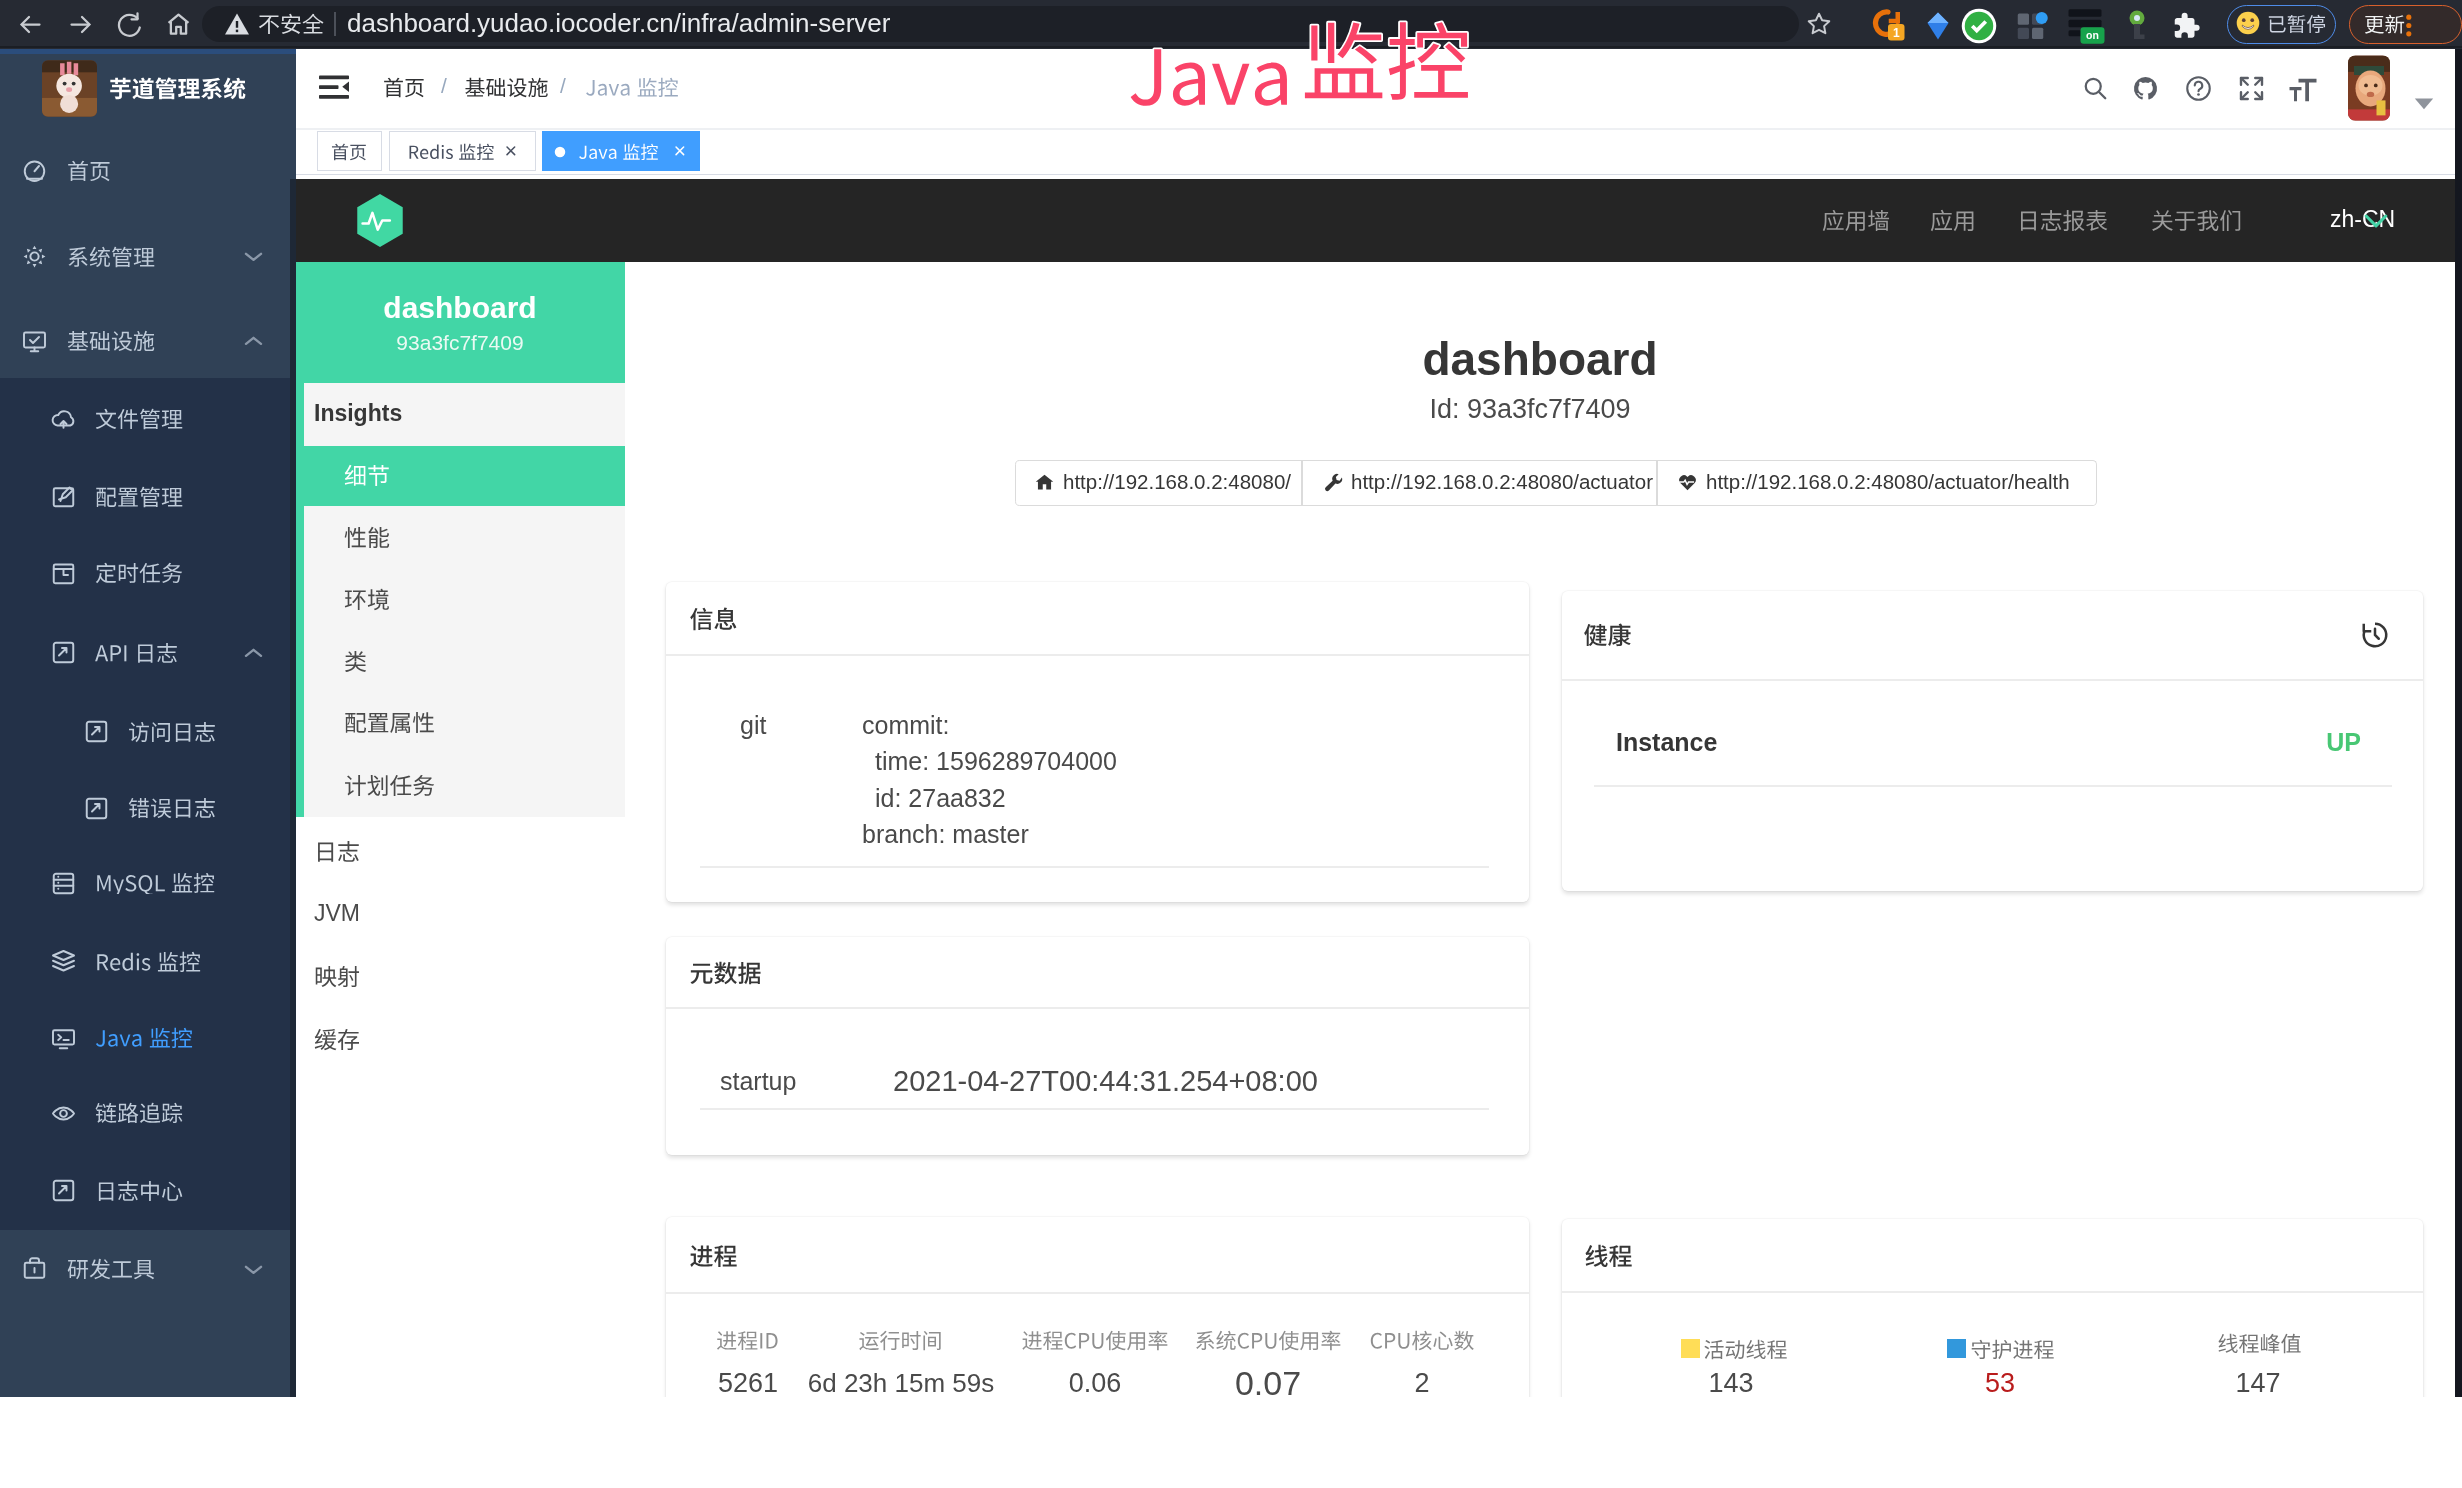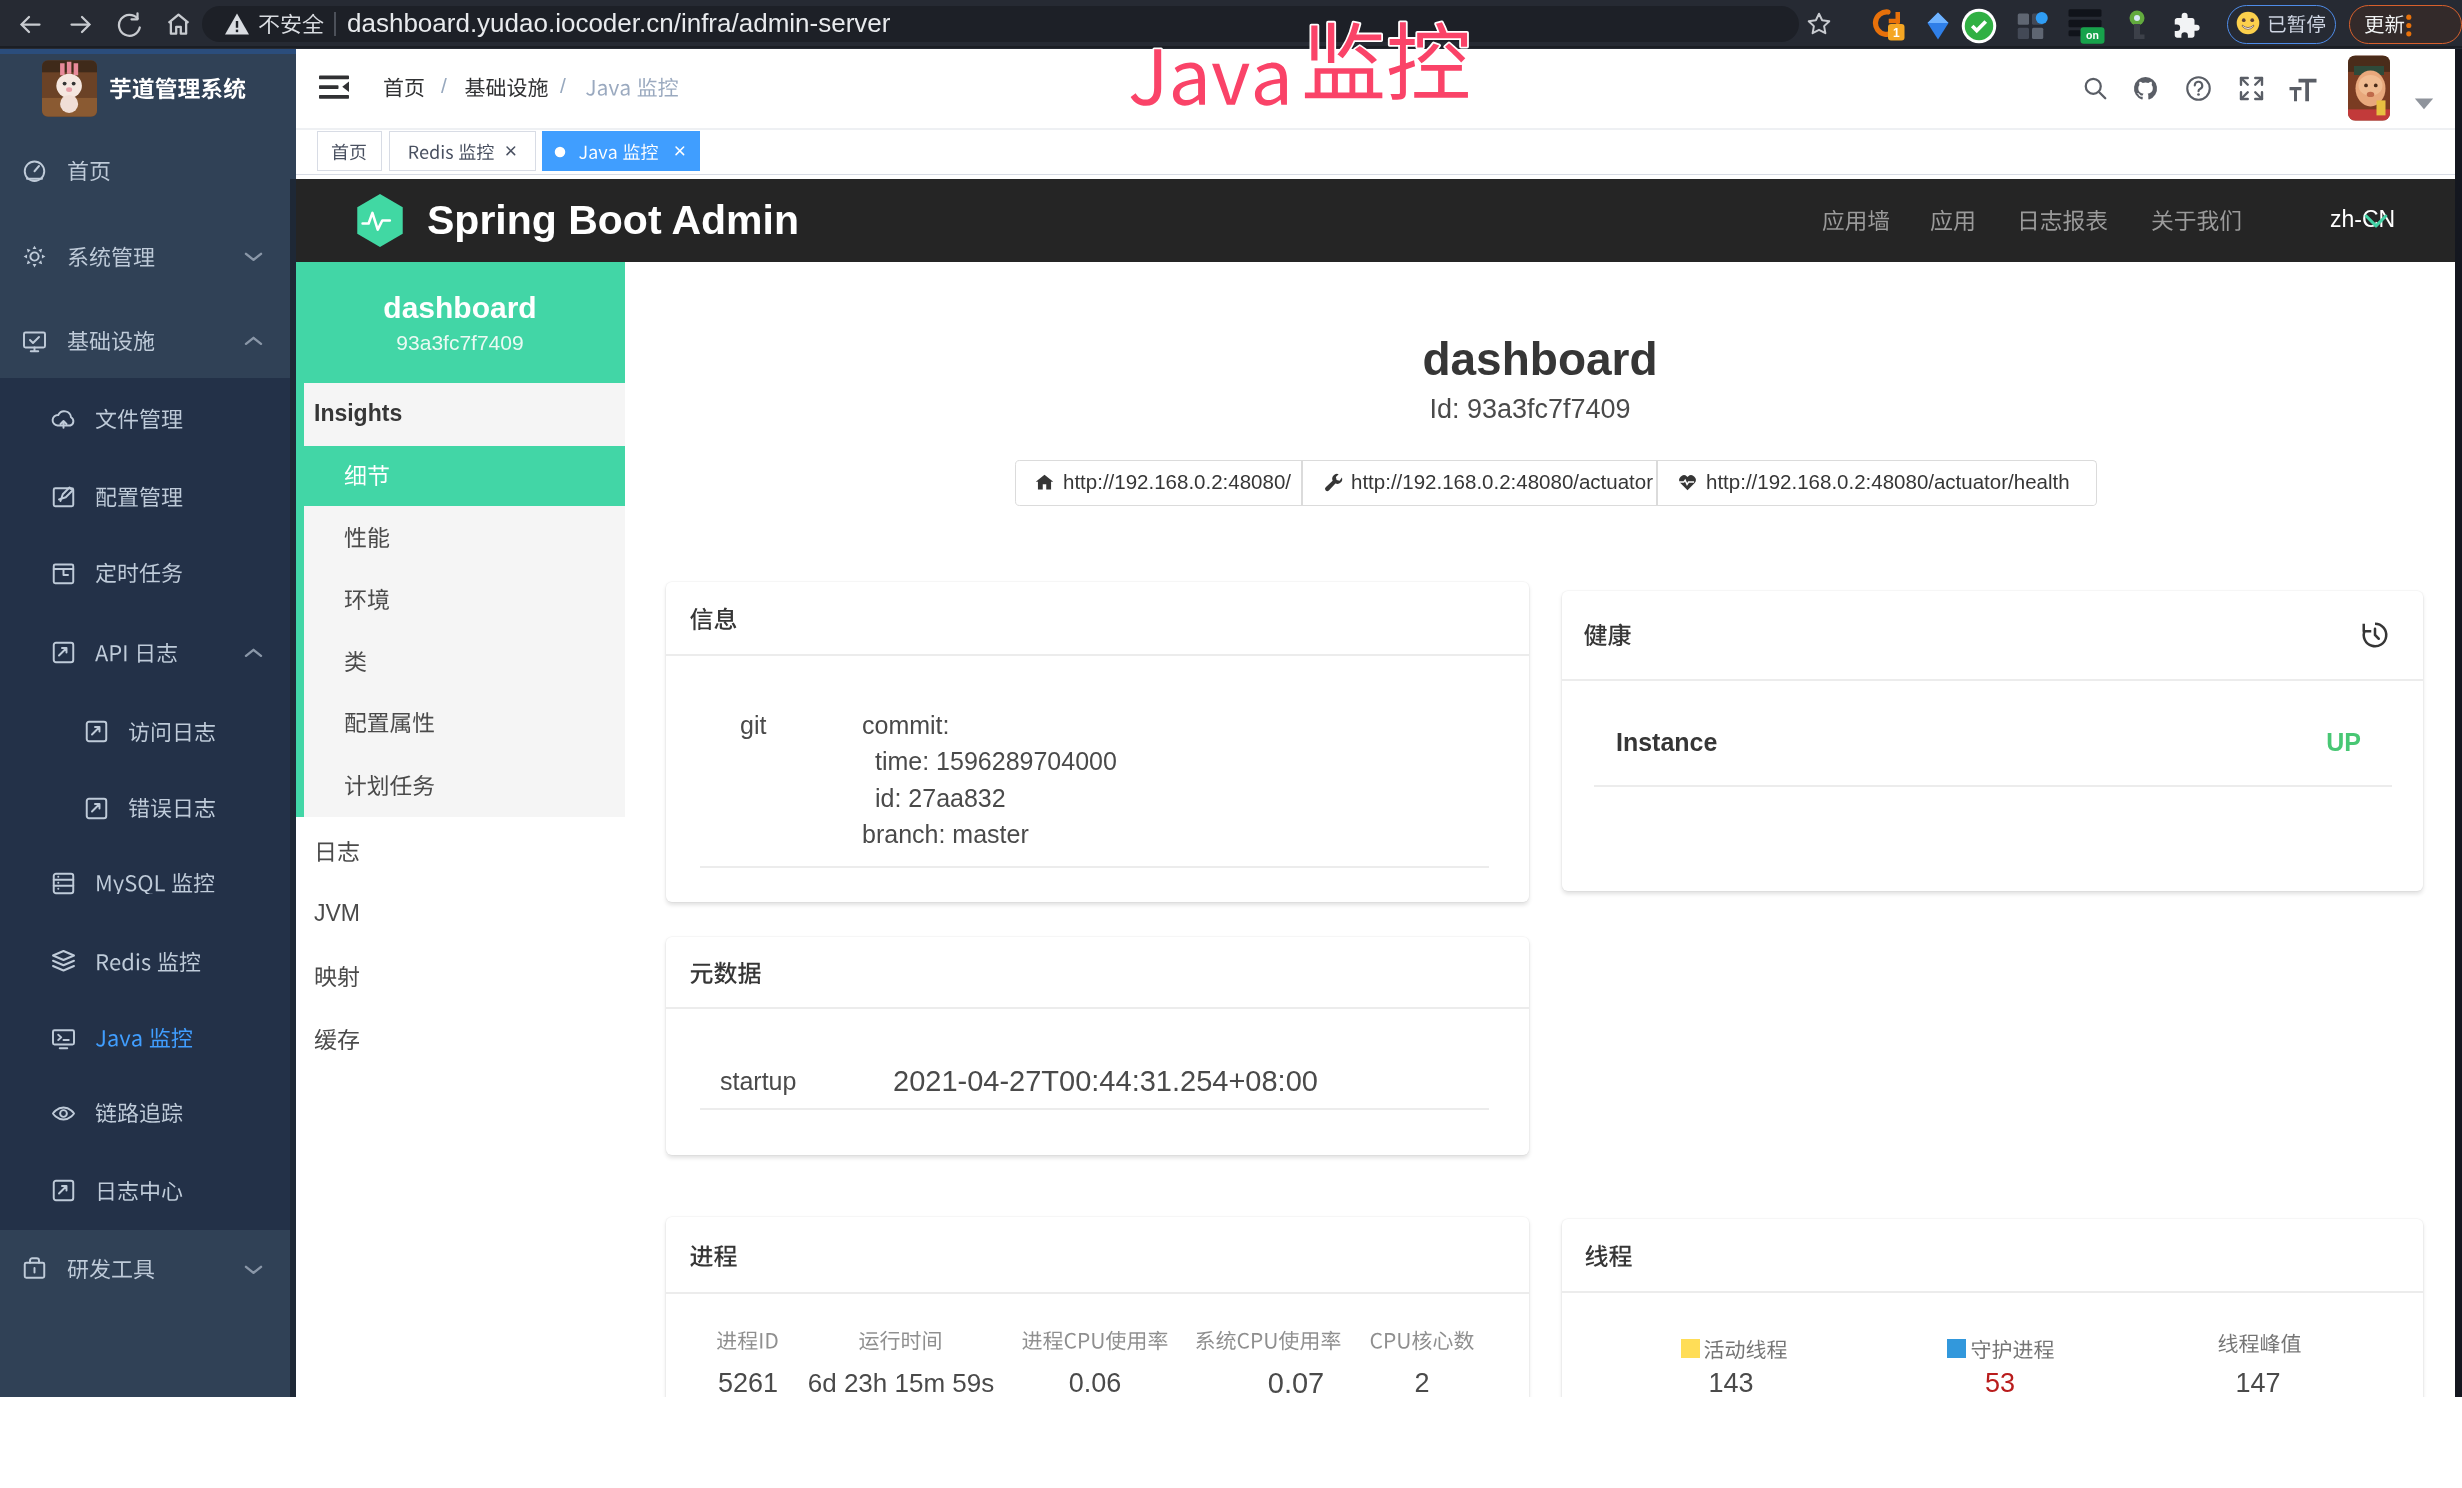--- a/index.html
+++ b/index.html
@@ -452,21 +452,20 @@
       <path d="M4 4l10 10M14 4 4 14"></path>
     </svg>
     <div style="position:absolute;left:296px;top:174px;width:2167px;height:1.5px;background:#d8dce5"></div>
     <div style="position:absolute;left:296px;top:175px;width:2167px;height:3.8px;background:#fff"></div>
     <div style="position:absolute;left:290px;top:179px;width:6px;height:1310px;background:#1e2836"></div>
     <div style="position:absolute;left:296px;top:179px;width:2167px;height:83px;background:#252525"></div>
     <svg class="abs" style="left:355px;top:193px" width="50" height="55" viewBox="0 0 66 72">
       <path d="M33 1 63 18.5v35L33 71 3 53.5v-35Z" fill="#41d8a3"></path>
       <path d="M10 40h8l5-14 7 22 6-12h10" fill="none" stroke="#fff" stroke-width="3.4" stroke-linecap="round" stroke-linejoin="round"></path>
     </svg>
-    <div style="position:absolute;left:427px;top:200px;font-family:'Liberation Sans',sans-serif;font-size:41px;font-weight:700;color:#fff;line-height:41px;white-space:pre;">Spring Boot Admin</div>
     <svg style="position:absolute;left:1822px;top:209px;" width="68" height="23" viewBox="0 0 3000 1000">
       <g fill="#9b9b9b" transform="translate(0,880) scale(1,-1)">
         <use href="#g61" x="0"></use>
         <use href="#g62" x="1000"></use>
         <use href="#g63" x="2000"></use>
       </g>
     </svg>
     <svg style="position:absolute;left:1930px;top:209px;" width="46" height="23" viewBox="0 0 2000 1000">
       <g fill="#9b9b9b" transform="translate(0,880) scale(1,-1)">
         <use href="#g61" x="0"></use>
@@ -675,21 +674,21 @@
         <use href="#g27" x="638"></use>
         <use href="#g91" x="1271"></use>
         <use href="#g94" x="1992"></use>
         <use href="#g56" x="2992"></use>
         <use href="#g95" x="3992"></use>
       </g>
     </svg>
     <div style="position:absolute;left:748px;transform:translateX(-50%);top:1370px;font-family:'Liberation Sans',sans-serif;font-size:27px;font-weight:400;color:#4a4a4a;line-height:27px;white-space:pre;">5261</div>
     <div style="position:absolute;left:901px;transform:translateX(-50%);top:1370px;font-family:'Liberation Sans',sans-serif;font-size:26px;font-weight:400;color:#4a4a4a;line-height:26px;white-space:pre;">6d 23h 15m 59s</div>
     <div style="position:absolute;left:1095px;transform:translateX(-50%);top:1370px;font-family:'Liberation Sans',sans-serif;font-size:27px;font-weight:400;color:#4a4a4a;line-height:27px;white-space:pre;">0.06</div>
-    <div style="position:absolute;left:1268px;transform:translateX(-50%);top:1370px;font-family:'Liberation Sans',sans-serif;font-size:29px;font-weight:400;color:#4a4a4a;line-height:27px;white-space:pre;margin-left:28px;">0.07</div>
+    <div style="position:absolute;left:1268px;transform:translateX(-50%);top:1370px;font-family:'Liberation Sans',sans-serif;font-size:34px;font-weight:400;color:#4a4a4a;line-height:27px;white-space:pre;">0.07</div>
     <div style="position:absolute;left:1422px;transform:translateX(-50%);top:1370px;font-family:'Liberation Sans',sans-serif;font-size:27px;font-weight:400;color:#4a4a4a;line-height:27px;white-space:pre;">2</div>
     <div style="position:absolute;left:1562px;top:1219px;width:861px;height:270px;background:#fff;border-radius:6px;box-shadow:0 2.3px 4.6px rgba(10,10,10,.12),0 0 0 0.8px rgba(10,10,10,.03)"></div>
     <svg style="position:absolute;left:1584px;top:1244px;" width="49" height="24" viewBox="0 0 2000 1000">
       <g fill="#363636" transform="translate(0,880) scale(1,-1)">
         <use href="#g112" x="0"></use>
         <use href="#g111" x="1000"></use>
       </g>
     </svg>
     <div style="position:absolute;left:1562px;top:1291px;width:861px;height:1.5px;background:#ececec"></div>
     <div style="position:absolute;left:1681px;top:1339px;width:19px;height:19px;background:#ffdd57"></div>

